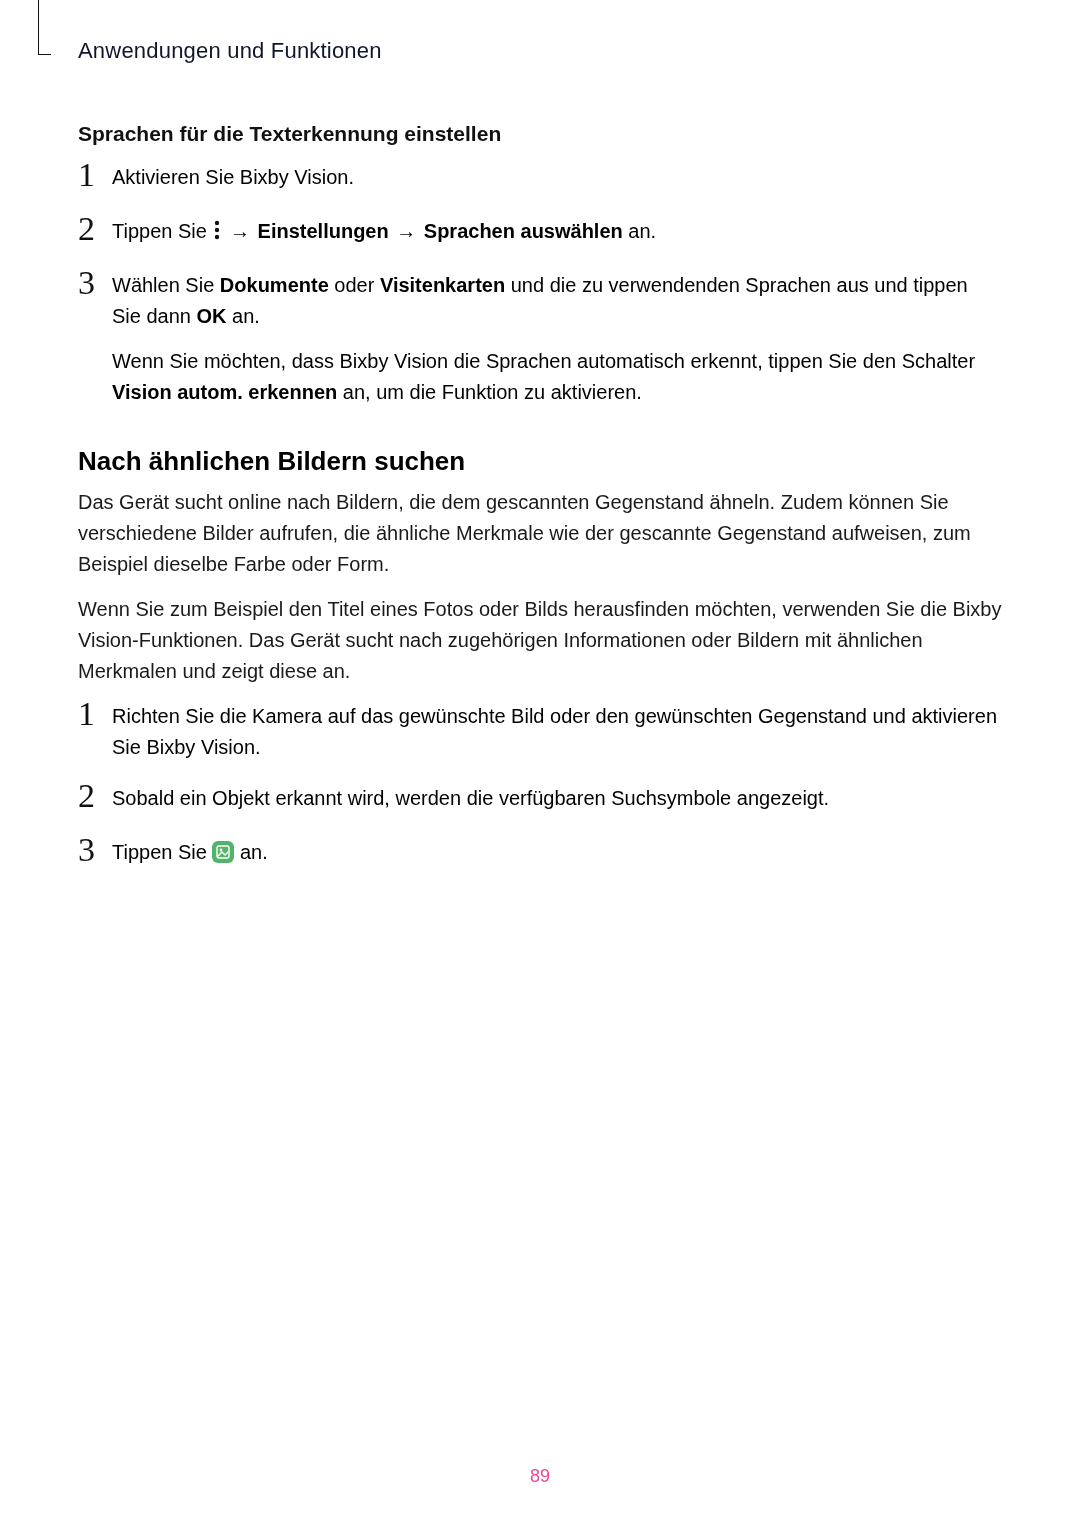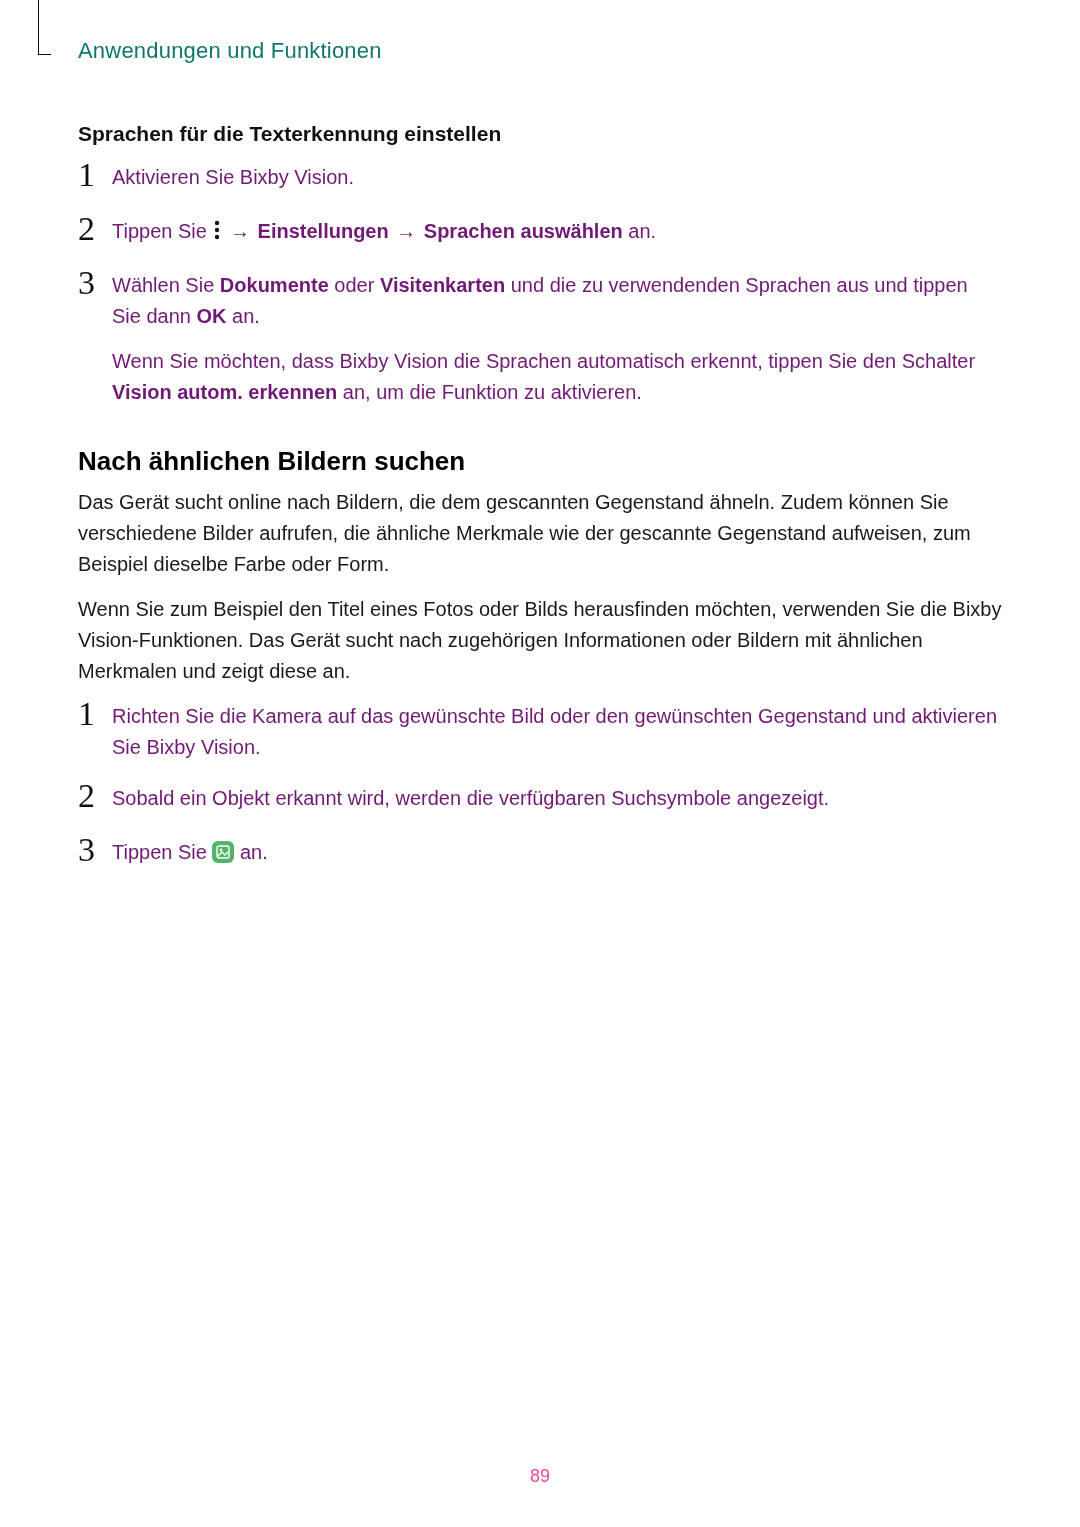--- a/index.html
+++ b/index.html
@@ -21,21 +21,21 @@
     position: absolute;
     left: 38px;
     top: 0;
     width: 12px;
     height: 54px;
     border-left: 1.5px solid #111;
     border-bottom: 1.5px solid #111;
   }
   .running-head {
     font-size: 22px;
-    color: #0f766e;
+    color: #0f172a;
     letter-spacing: 0.2px;
     margin-top: 8px;
     margin-bottom: 58px;
   }
   .h3 {
     font-size: 21px;
     font-weight: 700;
     color: #111;
     margin: 22px 0 16px 0;
   }
@@ -63,21 +63,21 @@
     color: #111;
     width: 34px;
     flex: 0 0 34px;
     text-align: left;
     position: relative;
     top: -4px;
   }
   .step-body {
     font-size: 20px;
     line-height: 1.55;
-    color: #701a75;
+    color: #000000;
     flex: 1;
   }
   .step-body p { margin: 0 0 14px 0; }
   .step-body p:last-child { margin-bottom: 0; }
   .bold { font-weight: 700; }
   .para {
     font-size: 20px;
     line-height: 1.55;
     color: #1a1a1a;
     margin: 8px 0 14px 0;

